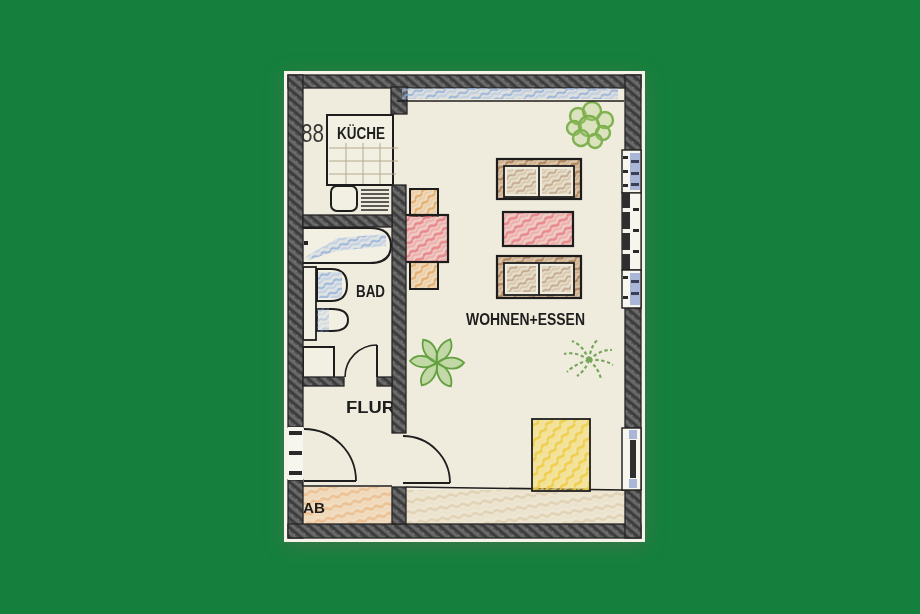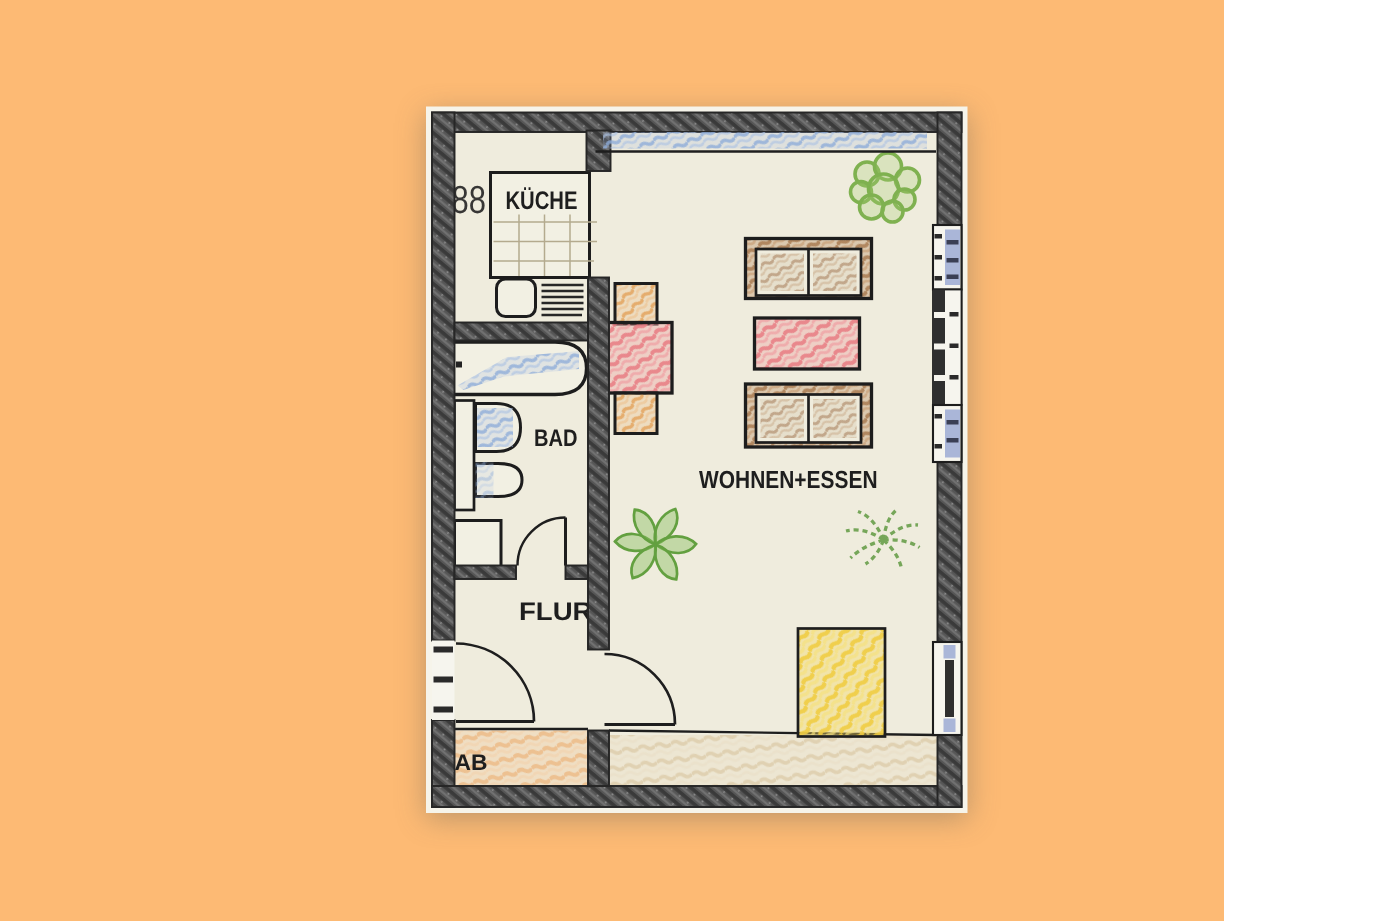--- a/index.html
+++ b/index.html
@@ -1,16 +1,16 @@
 <!DOCTYPE html>
 <html><head>
 <meta charset="utf-8">
 <style>
   html,body{margin:0;padding:0;background:#ffffff;}
-  .stage{position:relative;width:816px;height:614px;background:#fdba74;overflow:hidden;
+  .stage{position:relative;width:920px;height:614px;background:#15803d;overflow:hidden;
          font-family:"Liberation Sans",sans-serif;}
   .paper-shadow{position:absolute;left:284px;top:71px;width:361px;height:471px;
                 background:#f6f4ea;box-shadow:0 4px 18px rgba(110,105,92,.45);}
   svg{position:absolute;left:0;top:0;}
   text{font-family:"Liberation Sans",sans-serif;fill:#1e1e1e;}
   .room-label{font-weight:bold;}
   .ink{stroke:#1e1e1e;fill:none;}
 </style>
 </head>
 <body>

